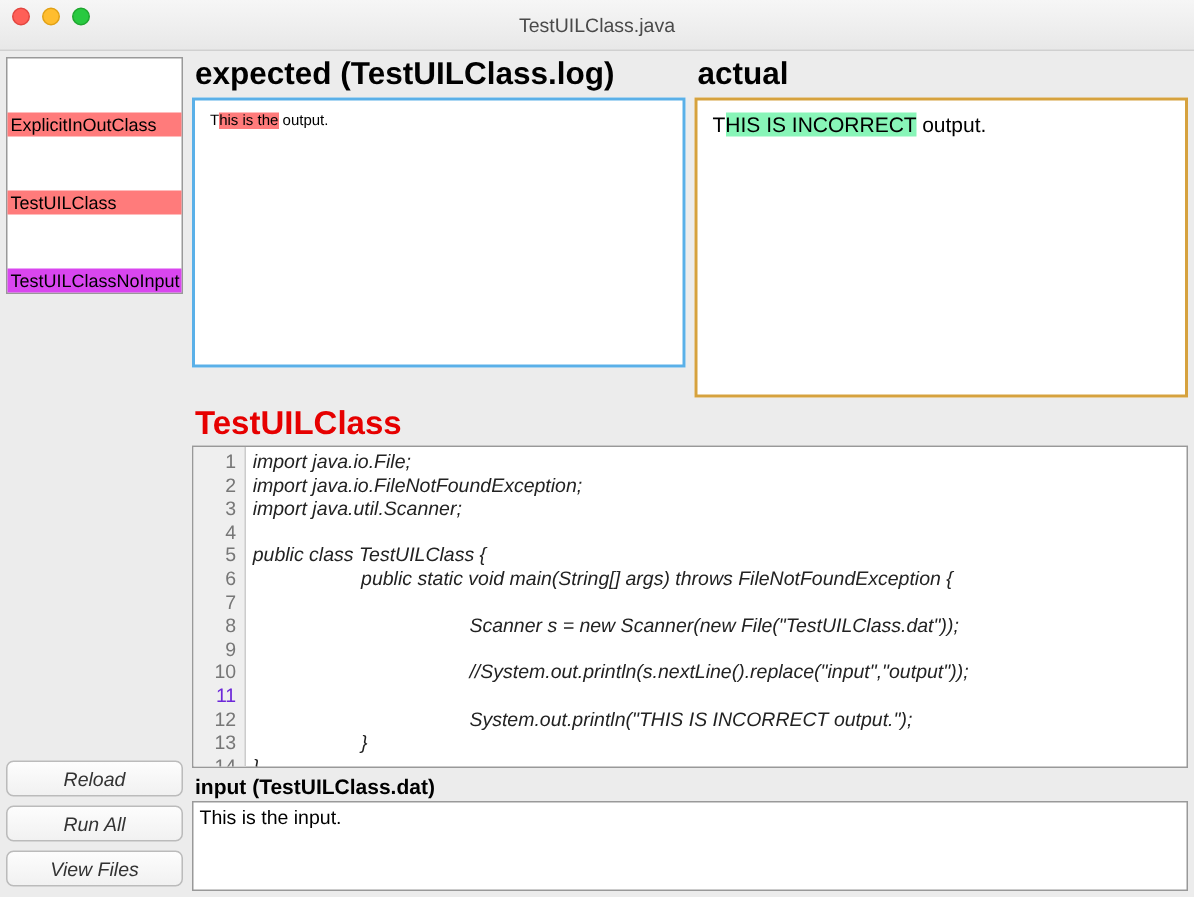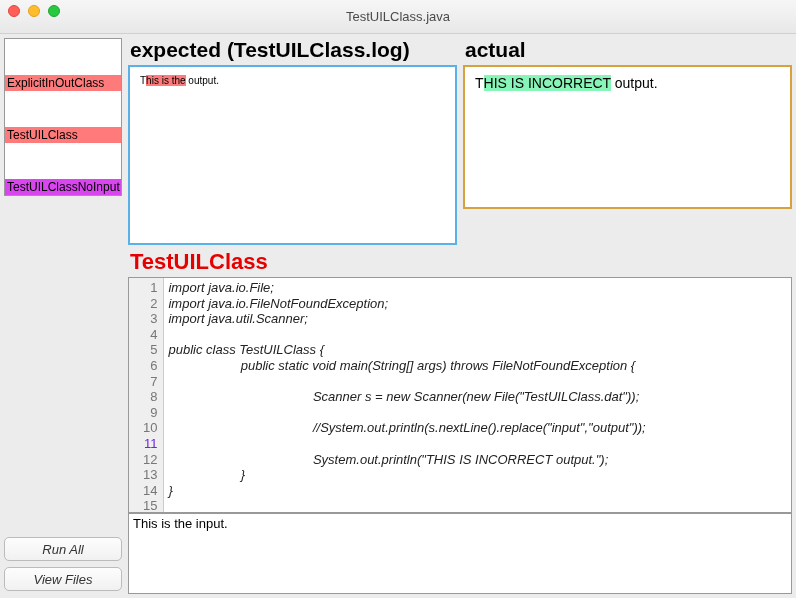--- a/index.html
+++ b/index.html
@@ -61,21 +61,21 @@
     flex:1; display:flex; flex-direction:column; padding:2px 4px 4px 2px; min-width:0;
   }
   .row-top { display:flex; gap:6px; }
   .panel { flex:1; display:flex; flex-direction:column; min-width:0;}
   .panel-title { font-weight:bold; font-size:21px; padding:2px 2px 3px 2px;}
   .expected-box {
     border:2px solid #5ab0e8; background:#fff; height:180px; padding:8px 10px;
     font-size:10px;
   }
   .actual-box {
-    border:2px solid #d6a23e; background:#fff; height:144px; padding:8px 10px;
+    border:2px solid #d6a23e; background:#fff; height:200px; padding:8px 10px;
     font-size:14px;
   }
   .hl-red { background:#ff7b7b; }
   .hl-green { background:#88f5b8; }
   .class-title {
     color:#e60000; font-weight:bold; font-size:22px; padding:4px 2px 2px 2px;
   }
   .code-box {
     border:1px solid #999; background:#fff; height:236px; display:flex;
     font-family: "Lucida Grande","Helvetica Neue",Arial,sans-serif;
@@ -109,20 +109,21 @@
 </div>
 
 <div class="main">
   <div class="sidebar">
     <div class="classlist">
       <div class="item item-fail">ExplicitInOutClass</div>
       <div class="item item-fail">TestUILClass</div>
       <div class="item item-pass">TestUILClassNoInput</div>
     </div>
     <div class="sidebar-spacer"></div>
+    <button>Reload</button>
     <button>Run All</button>
     <button>View Files</button>
   </div>
 
   <div class="content">
     <div class="row-top">
       <div class="panel">
         <div class="panel-title">expected (TestUILClass.log)</div>
         <div class="expected-box">
           <span>T</span><span class="hl-red">his is the</span><span> output.</span>
@@ -166,17 +167,18 @@
                                         Scanner s = new Scanner(new File("TestUILClass.dat"));
 
                                         //System.out.println(s.nextLine().replace("input","output"));
 
                                         System.out.println("THIS IS INCORRECT output.");
                     }
 }
 </div>
     </div>
 
+    <div class="input-title">input (TestUILClass.dat)</div>
     <div class="input-box">
       <span>This is the input.</span>
     </div>
   </div>
 </div>
 
 </body></html>

